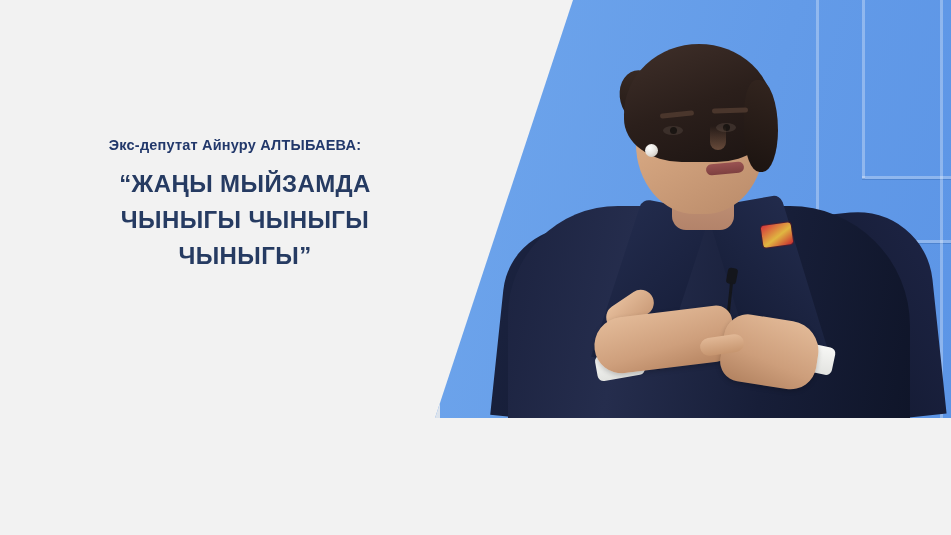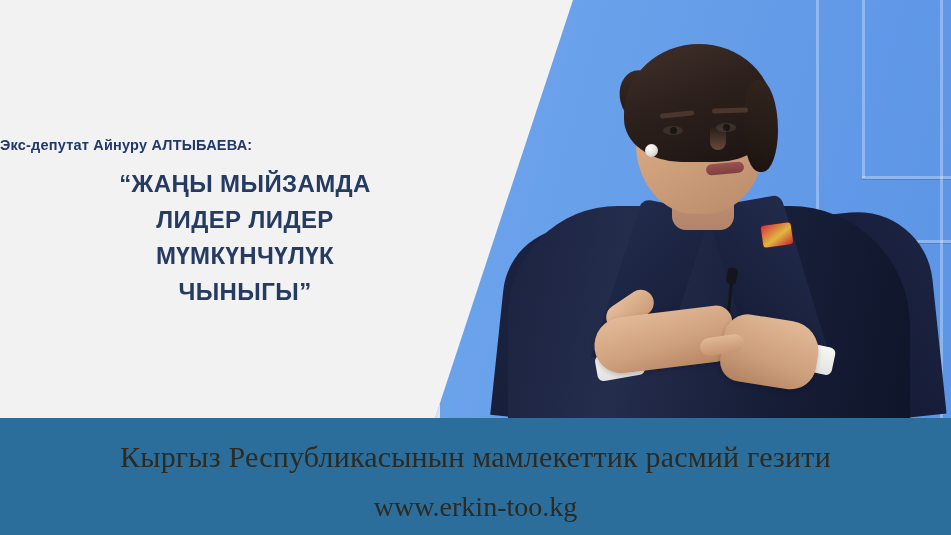--- a/index.html
+++ b/index.html
@@ -259,21 +259,21 @@
   
   .text-panel {
     position: absolute;
     left: 0; top: 0;
     width: 470px; height: 418px;
   }
   .kicker {
     position: absolute;
     left: 0; top: 137px;
     width: 470px;
-    text-align: left;
+    text-align: center;
     font-size: 14.5px;
     font-weight: bold;
     letter-spacing: 0.2px;
     color: #22386B;
   }
   .quote {
     position: absolute;
     left: 0; top: 166px;
     width: 470px;
     text-align: center;
@@ -369,24 +369,19 @@
       <div class="hand-l"></div>
       <div class="hand-r"></div>
       <div class="finger-r"></div>
     </div>
   </div>
 
   <div class="text-panel">
     <div class="kicker">Экс-депутат Айнуру АЛТЫБАЕВА:</div>
     <div class="quote">
       <span class="quote-line">“ЖАҢЫ МЫЙЗАМДА</span>
-      <span class="quote-line">ЛИДЕР ЛИДЕР</span>
-      <span class="quote-line">МҮМКҮНЧҮЛҮК</span>
+      <span class="quote-line">ЧЫНЫГЫ ЧЫНЫГЫ</span>
       <span class="quote-line">ЧЫНЫГЫ”</span>
     </div>
   </div>
 
-  <div class="banner">
-    <div class="banner-title">Кыргыз Республикасынын мамлекеттик расмий гезити</div>
-    <div class="banner-url">www.erkin-too.kg</div>
-  </div>
 
 </div>
 
 </body></html>

